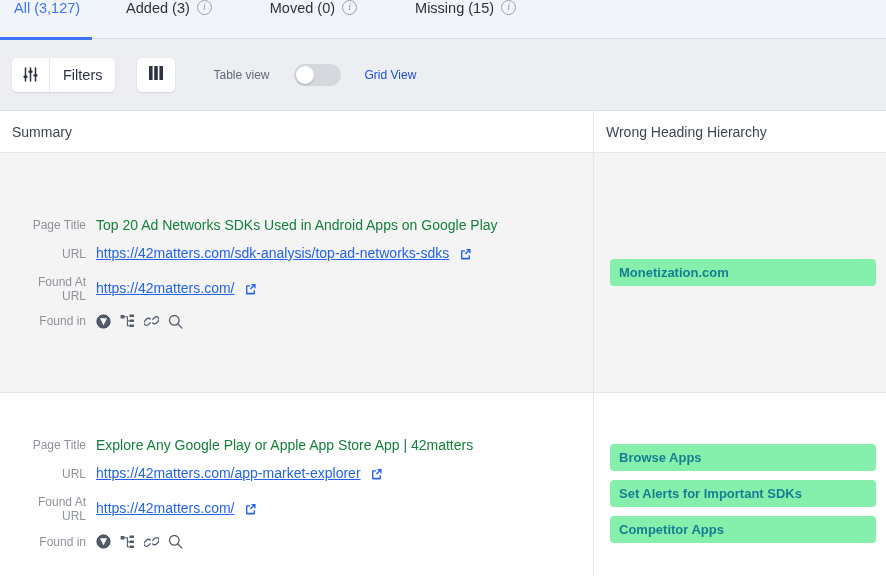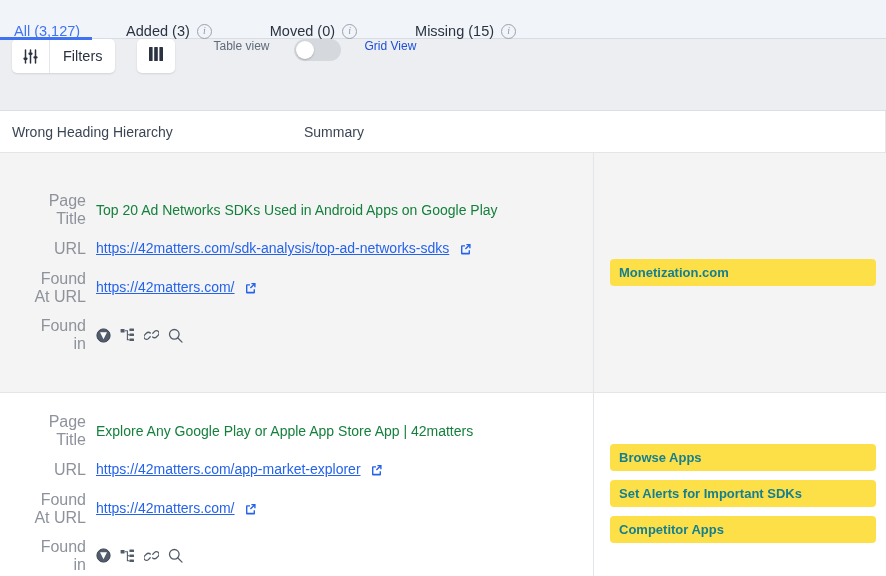--- a/index.html
+++ b/index.html
@@ -15,21 +15,21 @@
     position: relative;
     height: 39px;
     background: #f1f5fa;
     border-bottom: 1px solid #d8dde4;
     display: flex;
     align-items: center;
     padding-left: 14px;
   }
   .tab {
     display: flex;
-    align-items: flex-end;
+    align-items: flex-start;
     gap: 7px;
     height: 39px;
     padding: 0 20px 0 0;
     margin-right: 38px;
     font-size: 14.5px;
     color: #2b3340;
     cursor: pointer;
     position: relative;
     white-space: nowrap;
   }
@@ -53,21 +53,21 @@
     display: flex; align-items: center; justify-content: center;
     line-height: 1;
     flex: none;
   }
 
   
   .toolbar {
     height: 72px;
     background: #eceef1;
     display: flex;
-    align-items: flex-start;
+    align-items: center;
     padding-left: 12px;
     border-bottom: 1px solid #dcdfe3;
     gap: 12px;
   }
   .btn-group {
     display: flex;
     height: 34px;
     background: #ffffff;
     border-radius: 5px;
     box-shadow: 0 1px 2px rgba(20,30,50,.12);
@@ -145,21 +145,21 @@
   .cell-b { flex: 1; display: flex; flex-direction: column; justify-content: center; }
   .row1 .cell-a, .row1 .cell-b { height: 239px; }
   .row2 .cell-a, .row2 .cell-b { height: 200px; }
 
   .fields { width: 100%; padding-left: 0; }
   .field { display: flex; align-items: center; margin-bottom: 11px; }
   .field:last-child { margin-bottom: 0; }
   .f-label {
     width: 96px;
     text-align: right;
-    font-size: 16px;
+    font-size: 12px;
     color: #8d929b;
     padding-right: 10px;
     flex: none;
     padding-left: 29px;
   }
   .f-value { font-size: 14px; color: #15803d; }
   .f-link {
     font-size: 14px;
     color: #2563eb;
     text-decoration: underline;
@@ -170,21 +170,21 @@
     vertical-align: -2px;
     margin-left: 6px;
     cursor: pointer;
   }
   .found-icons { display: flex; align-items: center; gap: 9px; }
   .found-icons span { display: inline-flex; cursor: pointer; }
 
   
   .chips { padding: 0 10px 0 16px; display: flex; flex-direction: column; gap: 9px; }
   .chip {
-    background: #fde047;
+    background: #86efac;
     color: #157f91;
     font-size: 13px;
     font-weight: bold;
     border-radius: 4px;
     padding: 6px 9px;
     width: 100%;
   }
   .row1 .chips { padding-top: 0; }
 </style>
 </head>
@@ -243,22 +243,22 @@
   <div class="view-label">Table view</div>
 
   <div class="switch">
     <div class="knob"></div>
   </div>
 
   <div class="view-label right">Grid View</div>
 </div>
 
 <div class="thead">
+  <div class="th col-a">Summary</div>
   <div class="th col-b">Wrong Heading Hierarchy</div>
-  <div class="th col-a">Summary</div>
 </div>
 
 <div class="row shaded row1">
   <div class="cell-a">
     <div class="fields">
       <div class="field">
         <div class="f-label">Page Title</div>
         <div class="f-value">Top 20 Ad Networks SDKs Used in Android Apps on Google Play</div>
       </div>
       <div class="field">

